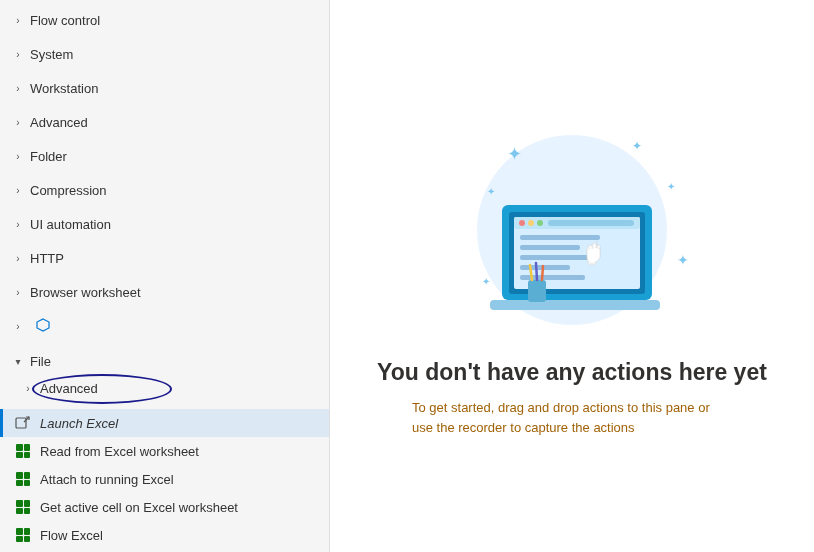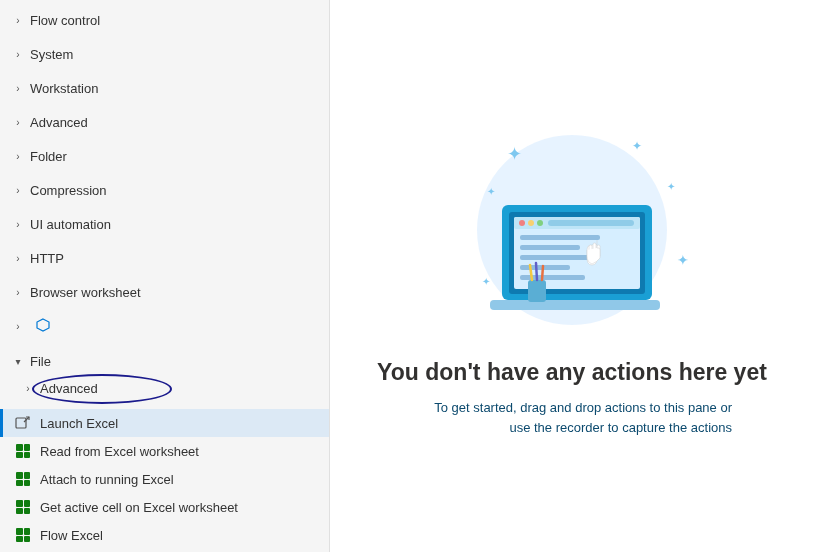--- a/index.html
+++ b/index.html
@@ -141,22 +141,22 @@
     .empty-title {
       font-size: 23px;
       font-weight: 600;
       color: #323130;
       margin-bottom: 12px;
       text-align: center;
     }
 
     .empty-subtitle {
       font-size: 13px;
-      color: #0c4a6e;
-      text-align: right;
+      color: #a16207;
+      text-align: left;
       line-height: 1.5;
       max-width: 320px;
     }
 
     
     .illus-svg {
       width: 100%;
       height: 100%;
     }
   </style>
@@ -215,21 +215,21 @@
     <span class="label">File</span>
   </div>
 
   <div class="sub-section">
     <div class="sub-item">
       <span class="chevron"></span>
       <span>Advanced</span>
     </div>
   </div>
 
-  <div class="action-item launch-excel-row" style="position:relative;">
+  <div class="action-item launch-excel-row" style="position:relative;font-style:italic;">
     <span class="action-icon">
       <svg width="16" height="16" viewBox="0 0 16 16" fill="none">
         <rect x="1" y="3" width="10" height="10" rx="1" stroke="#555" stroke-width="1.2" fill="none"></rect>
         <line x1="9" y1="7" x2="14" y2="2" stroke="#555" stroke-width="1.2"></line>
         <polyline points="11,2 14,2 14,5" stroke="#555" stroke-width="1.2" fill="none"></polyline>
       </svg>
     </span>
     <span>Launch Excel</span>
   </div>
 

